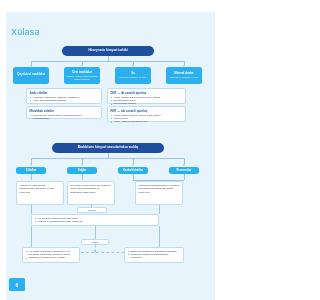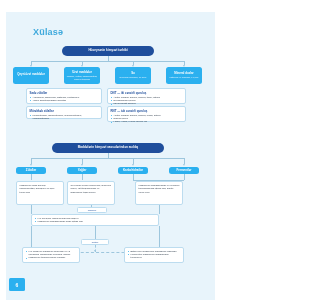--- a/index.html
+++ b/index.html
@@ -7,21 +7,21 @@
     width:215px;height:300px;overflow:hidden;background:#ffffff;
     font-family:"Liberation Sans",sans-serif;
   }
   .page{position:relative;width:215px;height:300px;background:#ffffff;}
   .panel{
     position:absolute;left:6px;top:12px;width:209px;height:288px;
     background:#e8f4fb;
   }
   .slide-title{
     position:absolute;left:11px;top:27px;
-    font-size:9px;font-weight:bold;color:#3fa9dc;letter-spacing:.2px;margin-left:22px;
+    font-size:9px;font-weight:normal;color:#3fa9dc;letter-spacing:.2px;
   }
 
   
   .hdr-pill{
     position:absolute;background:#1f4e9c;color:#ffffff;border-radius:7px;
     display:flex;align-items:center;justify-content:center;text-align:center;
     font-size:3.1px;font-weight:bold;line-height:1.15;padding:0 3px;
     box-sizing:border-box;
   }
   .blue-box{

